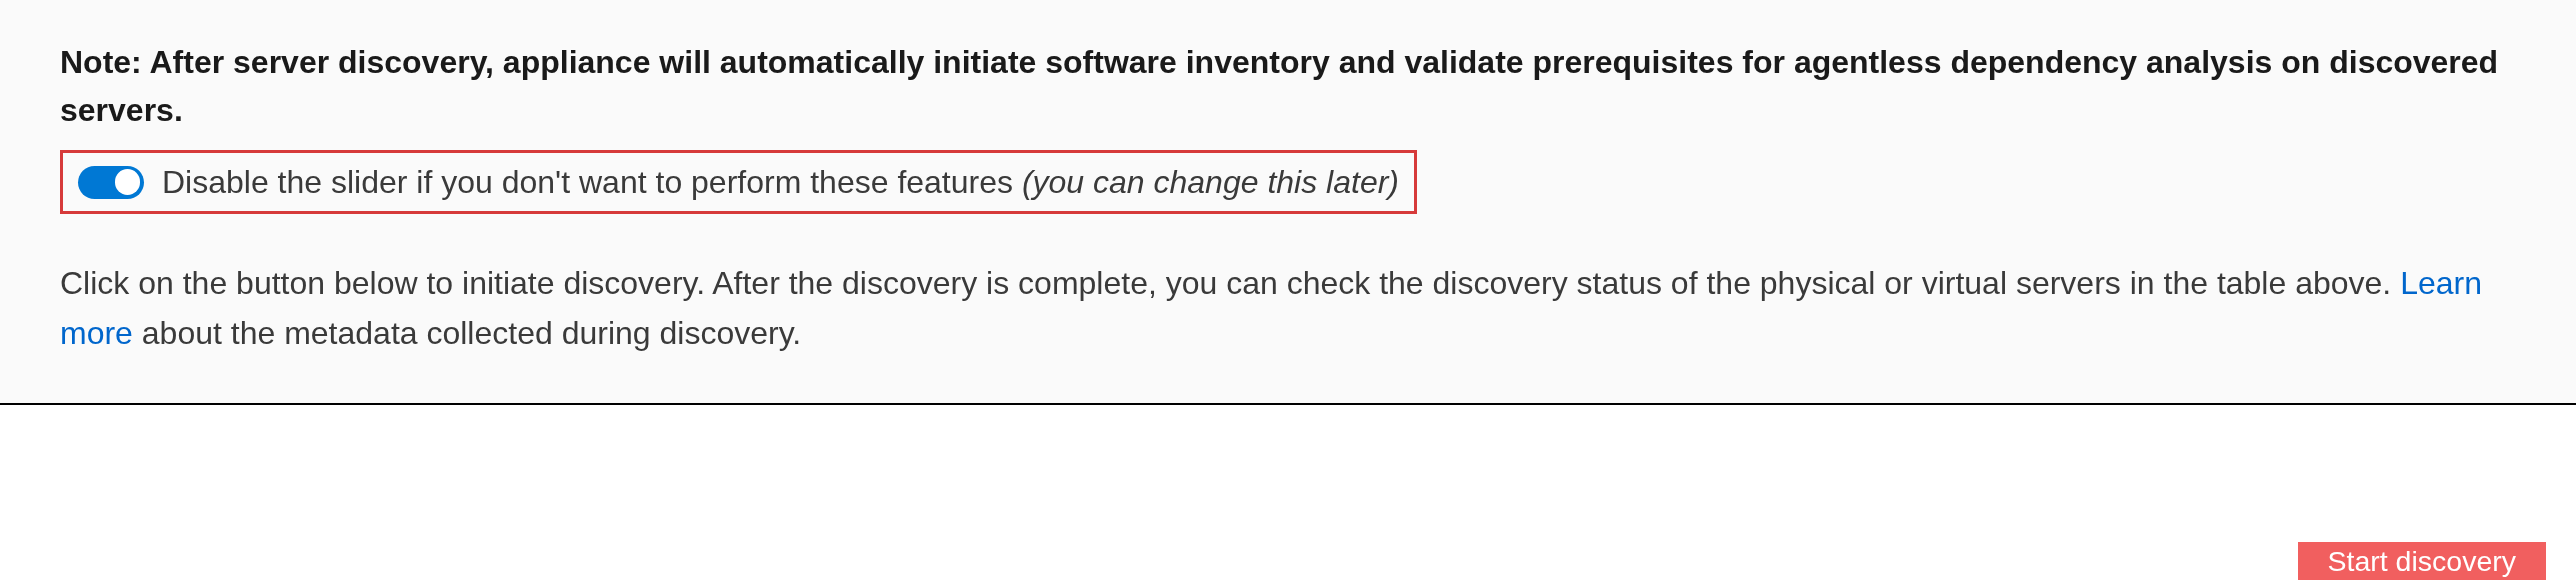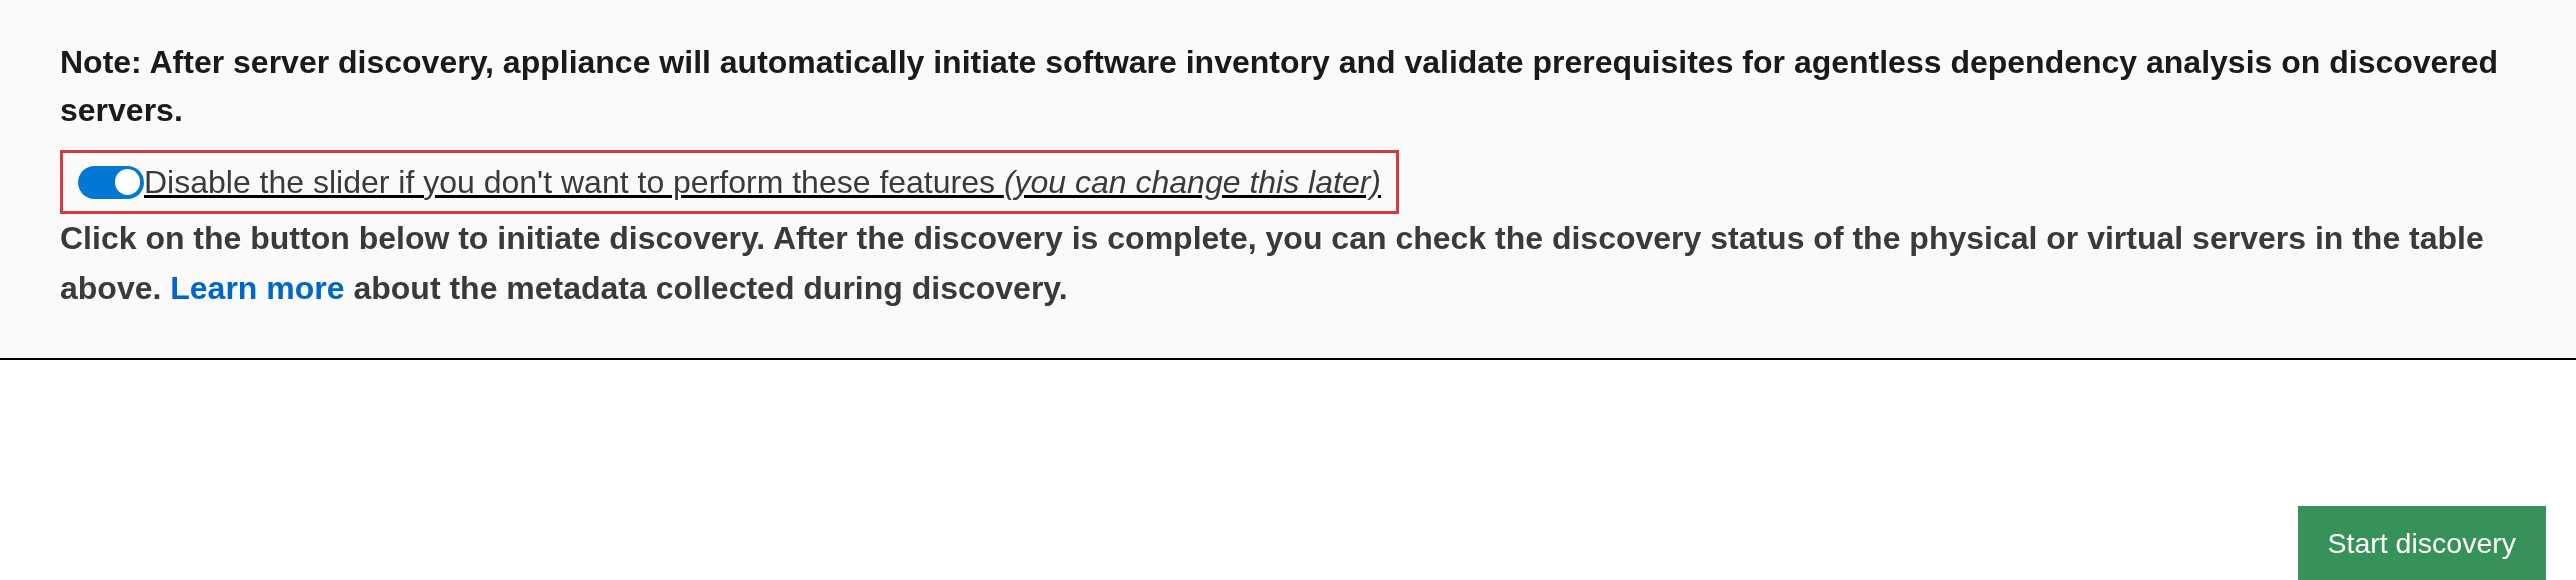--- a/index.html
+++ b/index.html
@@ -26,22 +26,23 @@
       font-weight: 700;
       color: #1a1a1a;
       line-height: 1.5;
       margin-bottom: 16px;
     }
     .toggle-row {
       display: flex;
       align-items: center;
       border: 3px solid #d63a3a;
       padding: 10.5px 15px;
+      gap: 18px;
       width: fit-content;
-      text-decoration: underline;
+      margin-bottom: 45px;
     }
     .toggle-switch {
       width: 66px;
       height: 33px;
       background: #0078d4;
       border-radius: 16.5px;
       position: relative;
       cursor: pointer;
       flex-shrink: 0;
     }
@@ -60,35 +61,35 @@
       font-weight: 400;
     }
     .toggle-hint {
       font-style: italic;
       color: #3a3a3a;
     }
     .instruction-text {
       font-size: 32px;
       color: #3a3a3a;
       line-height: 1.55;
-      font-weight: 700;
+      font-weight: 400;
     }
     .learn-more-link {
       color: #0066cc;
       text-decoration: none;
       cursor: pointer;
     }
     .start-button {
       position: absolute;
       right: 30px;
       bottom: 0;
-      background: #15803d;
+      background: #ef4444;
       color: #ffffff;
       border: none;
-      padding: 21px 30px;
+      padding: 3px 30px;
       font-size: 28.5px;
       font-family: inherit;
       cursor: pointer;
       opacity: 0.85;
     }
   </style>
 </head>
 <body>
 
 <div class="content-area">

